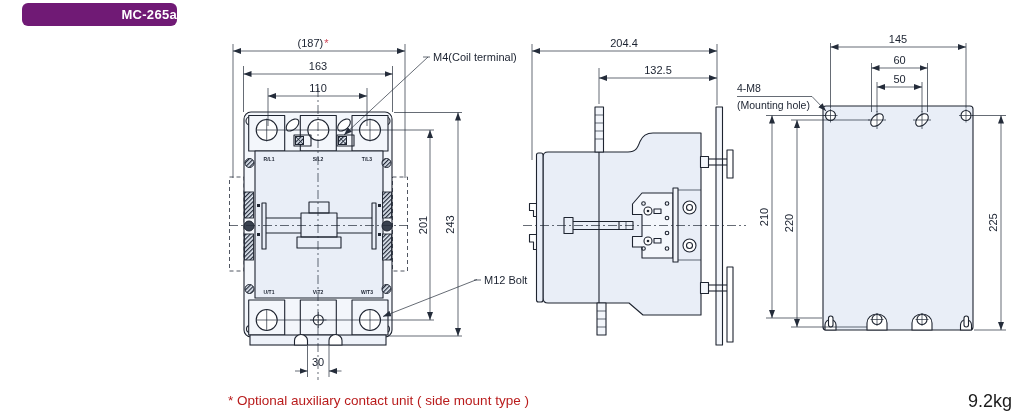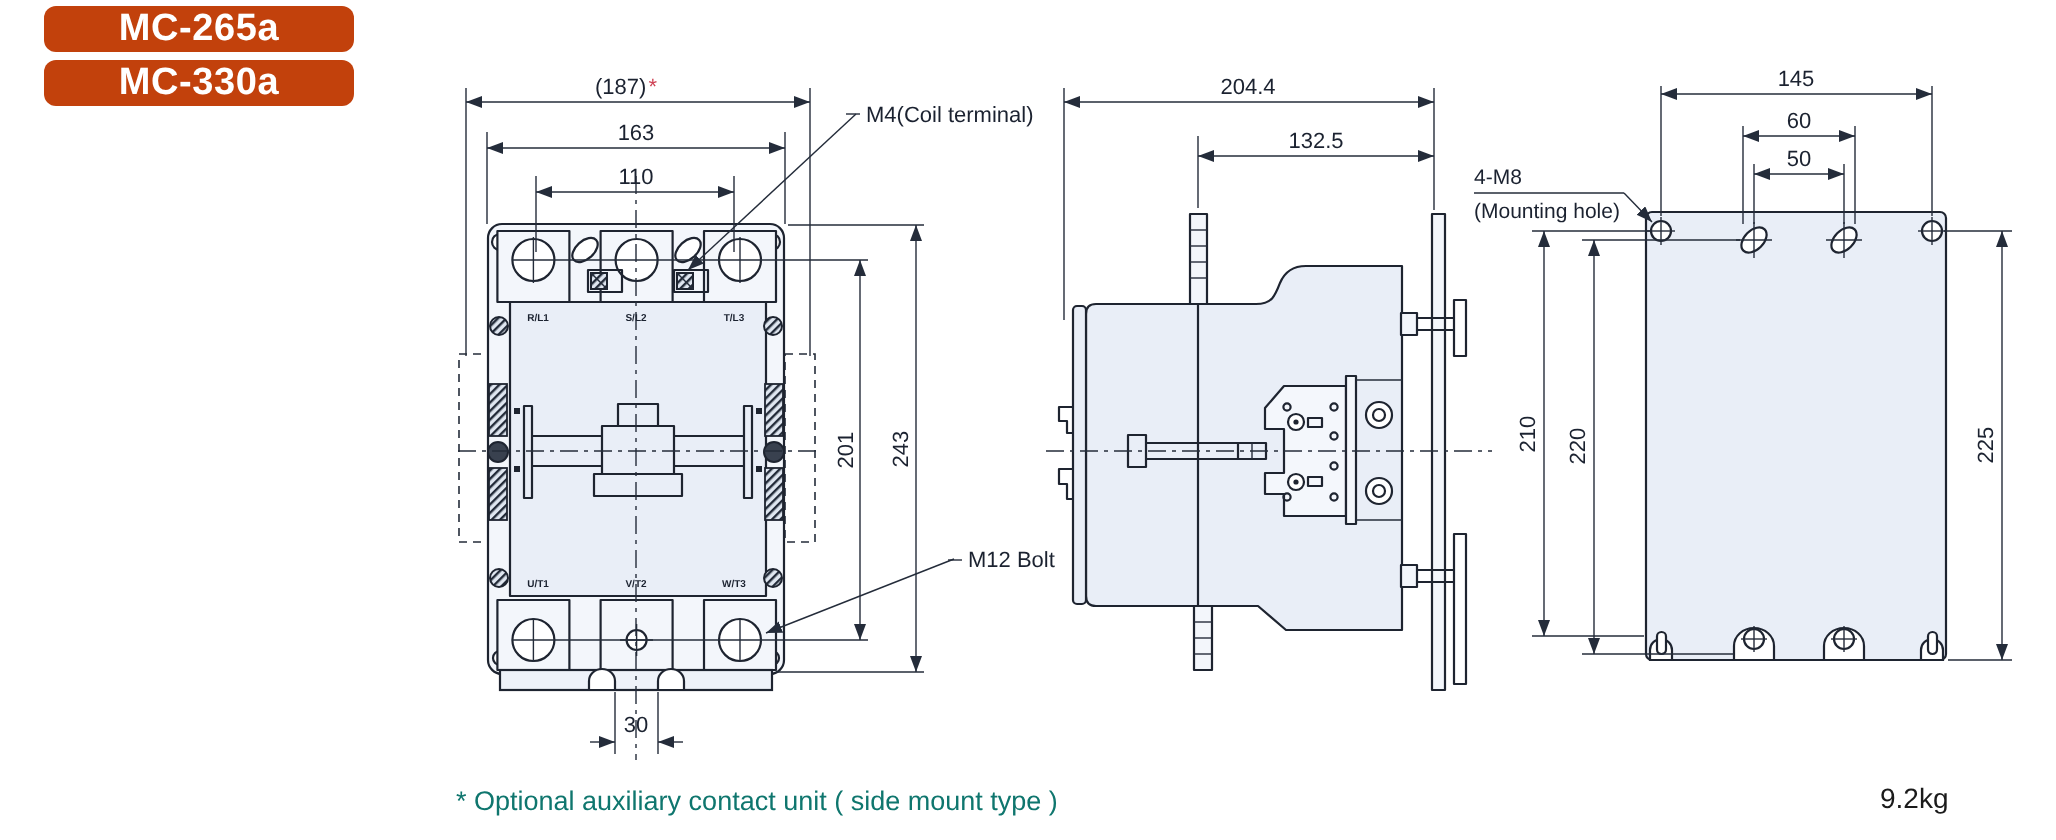--- a/index.html
+++ b/index.html
@@ -1,42 +1,41 @@
 <!DOCTYPE html>
 <html><head>
 <meta charset="utf-8">
 <style>
   html,body{margin:0;padding:0;background:#fff;}
   #stage{position:relative;width:1028px;height:420px;background:#ffffff;overflow:hidden;
          font-family:"Liberation Sans",sans-serif;}
-  .badge{position:absolute;left:22px;width:155px;height:23px;background:#c2410c;
-         border-radius:6px;color:#ffffff;font-size:19px;font-weight:bold;
-         text-align:center;line-height:23px;letter-spacing:.3px;}
+  .badge{position:absolute;left:22px;width:155px;height:23px;background:#701a75;
+         border-radius:6px;color:#ffffff;font-size:13px;font-weight:bold;
+         text-align:right;line-height:23px;letter-spacing:.3px;}
   #badge-1{top:3px;} #badge-2{top:30px;} #badge-3{top:57px;}
-  #note{position:absolute;left:228px;top:393px;color:#0f766e;font-size:13.5px;text-align:center;}
-  #weight{position:absolute;left:940px;top:391px;color:#1b1b1b;font-size:14px;}
+  #note{position:absolute;left:228px;top:393px;color:#b91c1c;font-size:13.5px;text-align:center;}
+  #weight{position:absolute;left:968px;top:391px;color:#1b1b1b;font-size:18px;}
   svg{position:absolute;left:0;top:0;}
   svg text{font-family:"Liberation Sans",sans-serif;fill:#1b2230;}
   .ol{fill:none;stroke:#1e2430;stroke-width:1.1;stroke-linejoin:round;}
   .olf{fill:#e9eef7;stroke:#1e2430;stroke-width:1.1;stroke-linejoin:round;}
   .olw{fill:#f3f6fb;stroke:#1e2430;stroke-width:1.1;stroke-linejoin:round;}
   .wh{fill:#ffffff;stroke:#1e2430;stroke-width:1.1;}
   .dl{fill:none;stroke:#242c3a;stroke-width:0.7;}
   .cl{fill:none;stroke:#242c3a;stroke-width:0.7;stroke-dasharray:9 3 2 3;}
   .dsh{fill:none;stroke:#242c3a;stroke-width:0.8;stroke-dasharray:4 3;}
   .dim{font-size:11px;} .dims{font-size:10.5px;}
   .tiny{font-size:5px;font-weight:bold;}
 </style>
 </head>
 <body>
 
 <div id="stage">
 
   <div class="badge" id="badge-1">MC-265a</div>
-  <div class="badge" id="badge-2">MC-330a</div>
 
   <svg width="1028" height="420" viewBox="0 0 1028 420">
     <defs>
       <marker id="arr" markerUnits="userSpaceOnUse" markerWidth="9" markerHeight="7" refX="8" refY="3" orient="auto-start-reverse">
         <path d="M0,0 L8,3 L0,6 Z" fill="#242c3a"></path>
       </marker>
       <pattern id="hatch" width="3" height="3" patternUnits="userSpaceOnUse" patternTransform="rotate(45)">
         <rect width="3" height="3" fill="#dfe6f0"></rect>
         <line x1="0.5" y1="0" x2="0.5" y2="3" stroke="#222a38" stroke-width="1.4"></line>
       </pattern>

